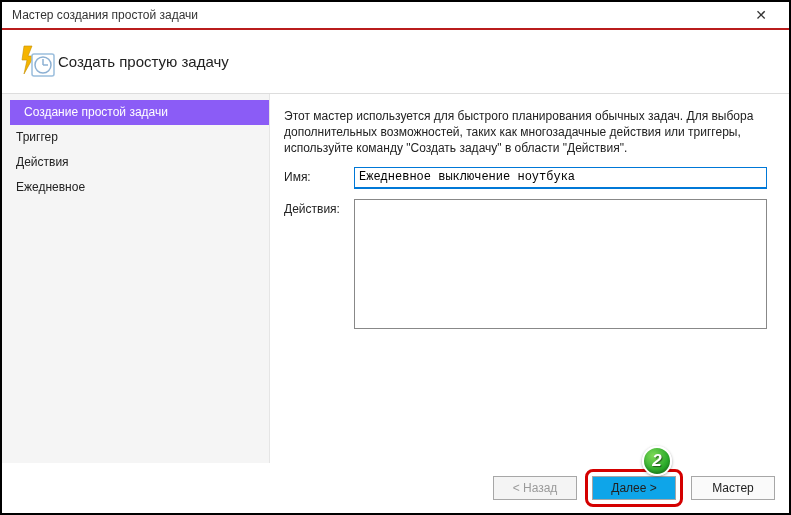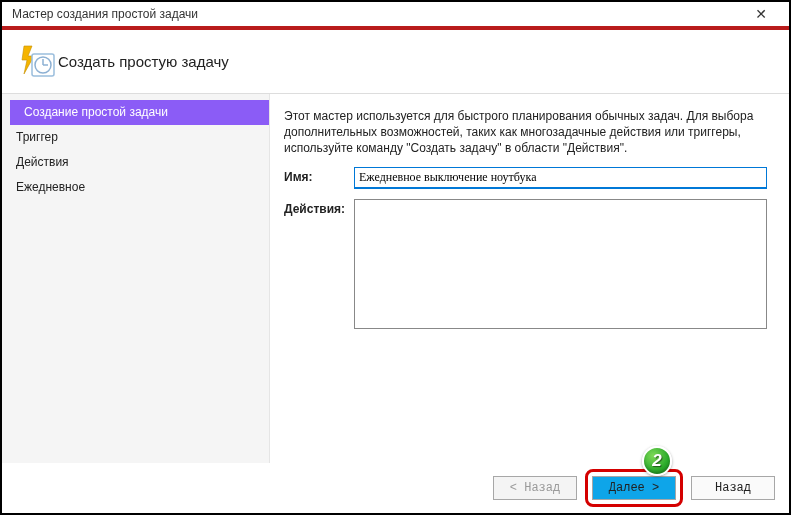--- a/index.html
+++ b/index.html
@@ -19,21 +19,21 @@
     background: #fff;
     display: flex;
     flex-direction: column;
   }
   .titlebar {
     height: 28px;
     display: flex;
     align-items: center;
     justify-content: space-between;
     padding: 0 8px 0 10px;
-    border-bottom: 4px solid #b91c1c;
+    border-bottom: 2px solid #b91c1c;
     color: #333;
     font-size: 12px;
   }
   .titlebar .close {
     font-size: 14px;
     width: 40px;
     text-align: center;
     cursor: pointer;
     color: #333;
   }
@@ -90,30 +90,29 @@
   .form-row {
     display: flex;
     align-items: flex-start;
     margin-bottom: 10px;
   }
   .form-row .label {
     width: 70px;
     padding-top: 3px;
     font-size: 12px;
     color: #222;
-    font-weight: bold;
   }
   .name-input {
     flex: 1;
     height: 22px;
     border: 1px solid #0078d7;
     border-bottom: 2px solid #0078d7;
     padding: 2px 4px;
     font-size: 12px;
-    font-family: Liberation Serif, serif;
+    font-family: Liberation Mono, monospace;
     outline: none;
   }
   .desc-input {
     flex: 1;
     height: 130px;
     border: 1px solid #888;
     padding: 3px 4px;
     font-size: 12px;
     font-family: inherit;
     resize: none;
@@ -127,21 +126,21 @@
     padding: 0 14px 0 0;
     gap: 8px;
     position: relative;
   }
   .btn {
     min-width: 84px;
     height: 24px;
     border: 1px solid #a7a7a7;
     background: #fafafa;
     font-size: 12px;
-    font-family: Liberation Mono, monospace;
+    font-family: Liberation Sans, sans-serif;
     cursor: pointer;
     padding: 0 10px;
     color: #222;
   }
   .btn:disabled {
     color: #9a9a9a;
     background: #f4f4f4;
     cursor: default;
   }
   .next-wrap {
@@ -229,16 +228,16 @@
     </div>
 
   </div>
 
   <div class="footer">
     <button class="btn" disabled="">&lt; Назад</button>
     <div class="next-wrap">
       <div class="badge">2</div>
       <button class="btn">Далее &gt;</button>
     </div>
-    <button class="btn">Назад</button>
+    <button class="btn">Мастер</button>
   </div>
 
 </div>
 
 </body></html>

